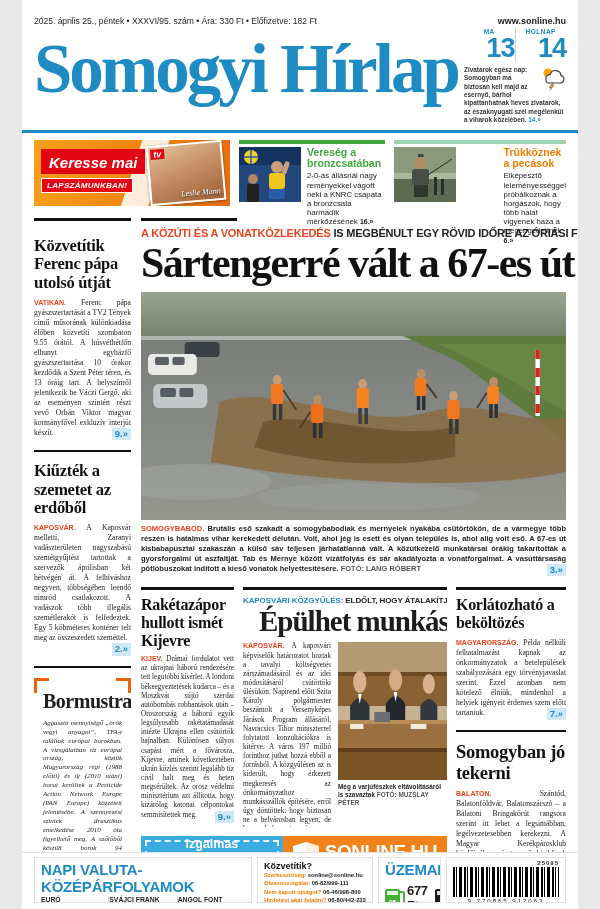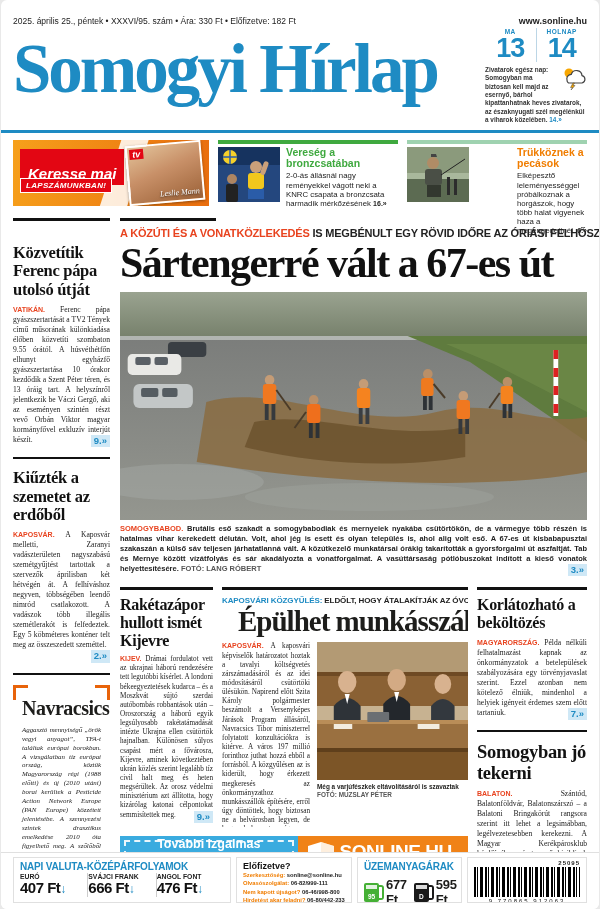--- a/index.html
+++ b/index.html
@@ -1,67 +1,67 @@
 <!DOCTYPE html>
 <html><head>
 <meta charset="utf-8">
 <style>
   * { margin:0; padding:0; box-sizing:border-box; }
   html,body { background:#e9e9e9; }
   .page {
-    width:598px; height:909px; margin:0 auto; background:#fff;
+    width:556px; height:909px; margin:0 auto; background:#fff;
     position:relative; overflow:hidden;
-    font-family:"Liberation Sans", sans-serif; color:#1d1d1b;border-radius:6px;
+    font-family:"Liberation Sans", sans-serif; color:#1d1d1b;
   }
   
   .topline { display:flex; justify-content:space-between; padding:16px 12px 2px; font-size:8.5px; color:#222; }
   .topline .website { font-weight:bold; font-size:9px; }
   .mast-row { display:flex; padding:0 12px; align-items:flex-start; }
   .masthead {
     flex:1; font-family:"Liberation Serif", serif; font-weight:bold;
     color:#1e8bc3; font-size:69px; line-height:0.98; letter-spacing:-3px; margin-top:8px;
   }
   .weather { width:102px; flex-shrink:0; }
   .w-temps { display:flex; }
   .w-col { flex:1; text-align:center; }
   .w-col + .w-col { border-left:1px solid #bcd6e6; }
   .w-label { font-size:6.5px; font-weight:bold; color:#1e8bc3; letter-spacing:.5px; }
-  .w-temp { font-size:27px; font-weight:bold; color:#1e8bc3; line-height:1; letter-spacing:-1px; }
+  .w-temp { font-size:27px; font-weight:bold; color:#1e8bc3; line-height:1; letter-spacing:-1px;text-align:right; }
   .w-body { margin-top:4px; font-size:6.4px; line-height:1.3; font-weight:bold; color:#333; }
   .w-icon { float:right; margin:0 0 2px 3px; }
   .w-ref { color:#1e8bc3; }
   .blue-rule { height:3px; background:#1e8bc3; margin-top:6px; }
   
   .promo { display:flex; gap:9px; margin:7px 12px 0; height:66px; }
   .promo-left { width:196px; flex-shrink:0; position:relative; overflow:hidden;
     background:linear-gradient(100deg,#f6a01b 0%,#ef8313 55%,#e96d0e 100%); }
   .promo-left::before { content:""; position:absolute; left:96px; top:-20px; width:26px; height:120px;
     background:#fff; opacity:.85; transform:rotate(18deg); }
   .kmai { position:absolute; left:7px; top:9px; background:#e30613; color:#fff; font-style:italic;
-    font-weight:bold; font-size:15px; padding:16px 8px 3px; }
+    font-weight:bold; font-size:15px; padding:5px 8px 3px; }
   .klap { position:absolute; left:7px; top:38px; background:#e30613; color:#fff; font-style:italic;
     font-weight:bold; font-size:8px; padding:2px 5px; border:1px solid #fff; letter-spacing:.3px; }
   .magazine { position:absolute; right:6px; top:3px; width:76px; height:60px; transform:rotate(-5deg);
     background:linear-gradient(160deg,#e3c49b 0%,#c89068 45%,#9c6238 100%);
     border:2px solid #fff; box-shadow:0 1px 3px rgba(0,0,0,.4); }
   .mag-logo { position:absolute; left:2px; top:2px; background:#e30613; color:#fff; font-weight:bold;
     font-style:italic; font-size:9px; padding:0 3px; }
   .mag-name { position:absolute; bottom:3px; right:3px; color:#fff; font-family:"Liberation Serif",serif;
     font-style:italic; font-size:8px; text-shadow:0 1px 2px rgba(0,0,0,.7); }
   .promo-card { flex:1; display:flex; gap:6px; padding-top:3px; border-top:4px solid #3fa93f; }
   .promo-card.teal { border-top-color:#9fd2b0;gap:48px; }
   .promo-photo { width:62px; height:55px; flex-shrink:0; overflow:hidden; }
   .promo-title { font-size:10.5px; font-weight:bold; line-height:1.05; margin-bottom:2px; }
   .promo-title.green { color:#3fa93f; }
   .promo-title.orange { color:#f07d00; }
   .promo-body { font-size:7.8px; line-height:1.18; color:#222; }
   .promo-ref { font-weight:bold; font-size:7px; color:#1d1d1b; }
   
   .content { display:flex; gap:10px; padding:0 12px; margin-top:12px; height:650px; overflow:hidden; }
-  .left-col { width:97px; flex-shrink:0; border-top:3px solid #111; padding-top:23px; overflow:hidden; }
+  .left-col { width:97px; flex-shrink:0; border-top:3px solid #111; padding-top:16px; overflow:hidden; }
   .serif-head { font-family:"Liberation Serif", serif; font-size:16.5px; line-height:1.1;
     font-weight:bold; color:#121212; margin-bottom:6px; letter-spacing:-.3px; }
   .body { font-family:"Liberation Serif", serif; font-size:7.6px; line-height:1.32;
     text-align:justify; color:#222; }
   .lead { font-family:"Liberation Sans", sans-serif; font-weight:bold; color:#e8431f; font-size:7px; }
   .pageref { float:right; background:#cfe8f6; color:#1e8bc3; font-family:"Liberation Sans",sans-serif;
     font-weight:bold; font-size:9.5px; padding:0 3px; margin-left:4px; }
   .divider { border:none; border-top:2px solid #111; margin:10px 0; }
   
   .opinion { position:relative; padding:12px 9px 10px; margin-top:2px; }
@@ -112,21 +112,21 @@
     display:flex; align-items:center; justify-content:center; text-align:center; }
   .banner-blue::before { content:""; position:absolute; inset:4px; border:2px dashed rgba(255,255,255,.9); }
   .banner-blue p { font-weight:bold; font-size:12.5px; line-height:1.2; padding:0 22px; }
   .banner-orange { flex:1; background:#f08217; color:#fff; display:flex; align-items:center; gap:6px; padding:0 10px; }
   .brand { font-size:19px; font-weight:bold; letter-spacing:-.5px; line-height:1; }
   .brand-sub { font-size:6.3px; font-weight:bold; letter-spacing:1.1px; margin-top:2px; opacity:.95; width:110px; }
   
   .footer { position:absolute; left:0; right:0; bottom:0; height:57px; background:#fff;
     display:flex; gap:5px; padding:4px 12px 6px; border-top:1px solid #e0e0e0; }
   .f-box { border:1px solid #e0e0e0; padding:3px 6px; overflow:hidden; }
-  .f-title { font-size:10px; font-weight:bold; color:#1e8bc3; letter-spacing:-.2px; }
+  .f-title { font-size:15px; font-weight:bold; color:#1e8bc3; letter-spacing:-.2px; }
   .currency { width:218px; }
   .cur-row { display:flex; margin-top:1px; }
   .cur-cell { flex:1; text-align:left; }
   .cur-cell + .cur-cell { border-left:1px solid #ccc; }
   .cur-label { font-size:6.8px; font-weight:bold; color:#222; }
   .cur-value { font-size:15px; font-weight:bold; letter-spacing:-.5px; color:#111; line-height:1.1; }
   .cur-arrow { color:#1e8bc3; font-size:12px; }
   .help { width:116px; }
   .help h4 { font-size:9px; font-weight:bold; color:#111; }
   .help-row { font-size:5.8px; line-height:1.45; white-space:nowrap; }
@@ -252,21 +252,21 @@
       <hr class="divider">
       <article>
         <h2 class="serif-head">Kiűzték a szemetet az erdőből</h2>
         <p class="body clearfix"><span class="lead">KAPOSVÁR. </span><span>A Kaposvár melletti, Zaranyi vadászterületen nagyszabású szemétgyűjtést tartottak a szervezők áprilisban két hétvégén át. A felhíváshoz negyven, többségében leendő nimród csatlakozott. A vadászok több illegális szemétlerakót is felfedeztek. Egy 5 köbméteres konténer telt meg az összeszedett szeméttel. </span><span class="pageref">2.»</span></p>
       </article>
       <hr class="divider">
       <div class="opinion">
         <span class="corner tl"></span>
         <span class="corner tr"></span>
 
-        <h2>Navracsics</h2>
+        <h2>Bormustra</h2>
         <p class="body clearfix"><span>Aggasztó mennyiségű „örök vegyi anyagot”, TFA-t találtak európai borokban. A vizsgálatban tíz európai ország, köztük Magyarország régi (1988 előtti) és új (2010 utáni) borai kerültek a Pesticide Action Network Europe (PAN Europe) közzétett jelentésébe. A szennyezési szintek drasztikus emelkedése 2010 óta figyelhető meg. A szőlőből készült borok 94 százalékában akár 8 különböző növényvédőszer-maradvány is kimutatható volt, százszor magasabb értékben, mint a korábban felszíni és ivóvizekben mérteknél. A TFA-t nem mutatták ki az 1988 előtti szüretek régi boraiban. Jó bornak is kell a cégér, csak valóban egészséges legyen. </span></p>
       </div>
     </aside>
 
     <div class="main-col">
       <div class="lead-rule"></div>
       <p class="kicker"><span class="red">A KÖZÚTI ÉS A VONATKÖZLEKEDÉS </span><span class="dark">IS MEGBÉNULT EGY RÖVID IDŐRE AZ ÓRIÁSI FELHŐSZAKADÁS MIATT</span></p>
       <h1 class="headline">Sártengerré vált a 67-es út</h1>
 
       <figure class="main-photo">
@@ -443,21 +443,21 @@
           <div class="cur-value"><span>666 Ft</span><span class="cur-arrow">↓</span></div>
         </div>
         <div class="cur-cell">
           <div class="cur-label">ANGOL FONT</div>
           <div class="cur-value"><span>476 Ft</span><span class="cur-arrow">↓</span></div>
         </div>
       </div>
     </div>
 
     <div class="f-box help">
-      <h4>Előfizetve?</h4>
+      <h4>Közvetítik?</h4>
       <div class="help-row"><span class="hl">Szerkesztőség: </span><span class="hv">sonline@sonline.hu</span></div>
       <div class="help-row"><span class="hl">Olvasószolgálat: </span><span class="hv">06-82/999-111</span></div>
       <div class="help-row"><span class="hl">Nem kapott újságot? </span><span class="hv">06-46/998-800</span></div>
       <div class="help-row"><span class="hl">Hirdetést akar feladni? </span><span class="hv">06-80/442-233</span></div>
     </div>
 
     <div class="f-box fuel">
       <h4 class="f-title">ÜZEMANYAGÁRAK</h4>
       <div class="fuel-row">
         <span class="pump green">

